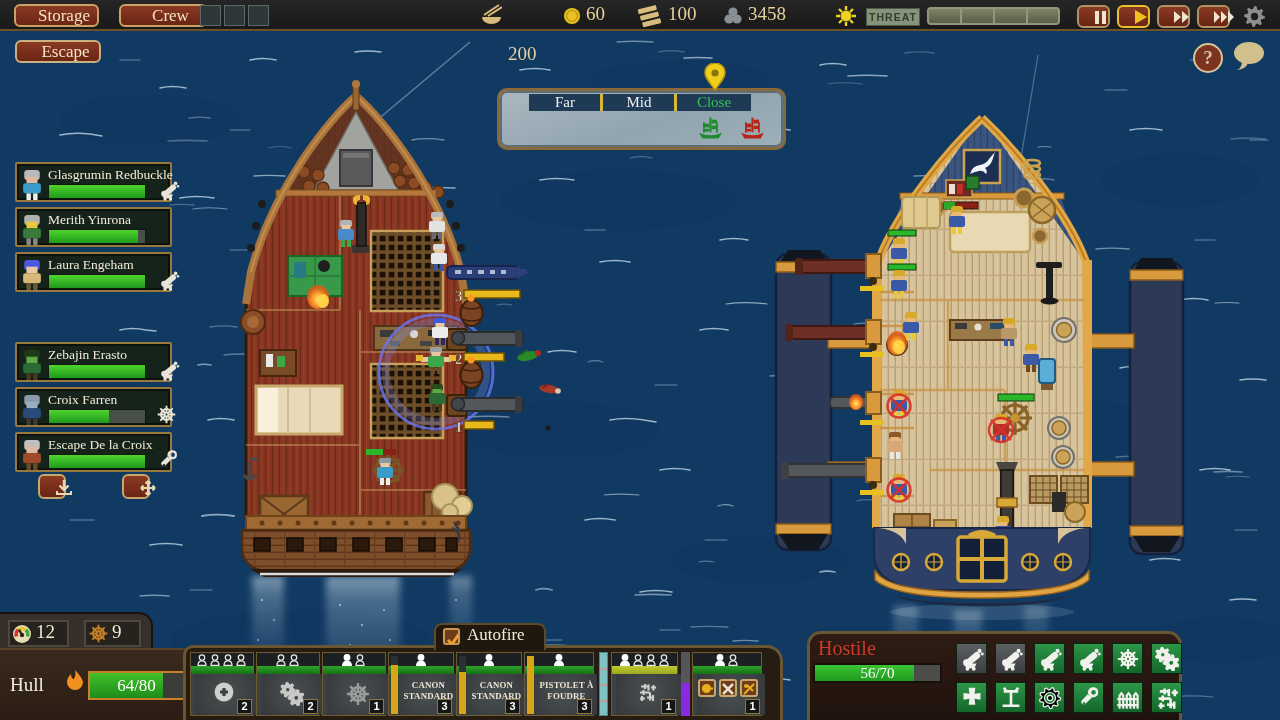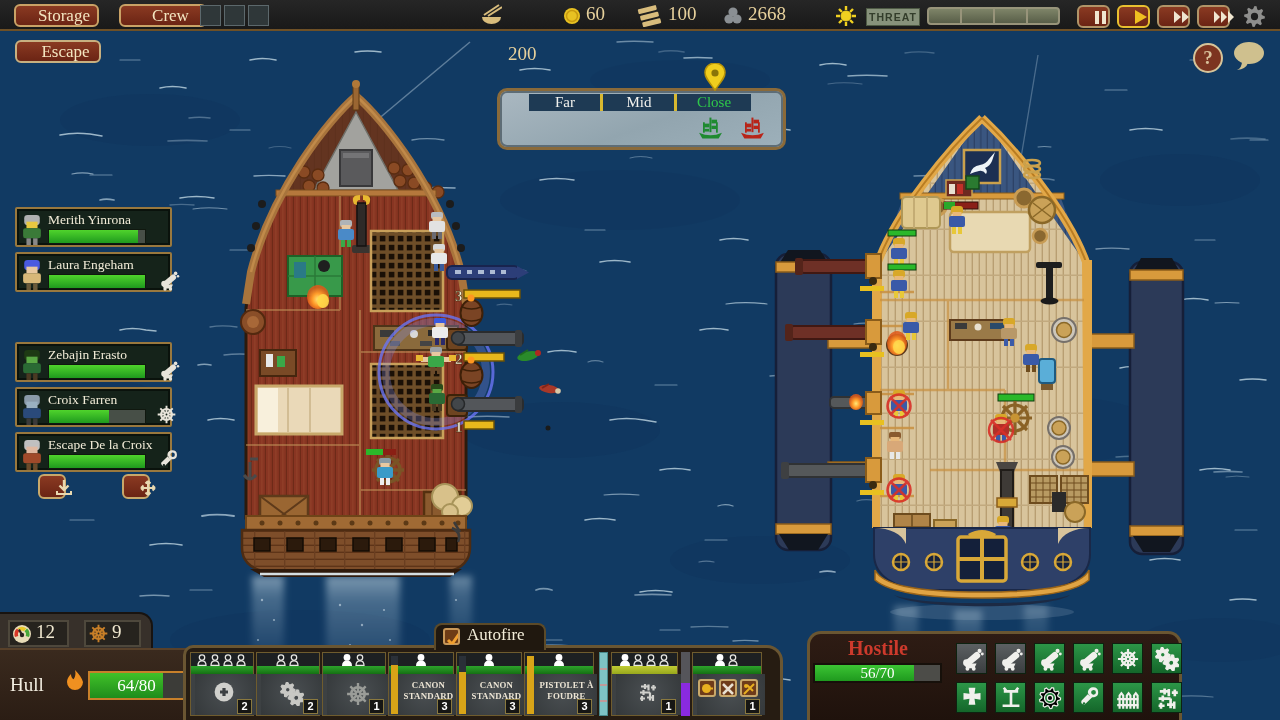--- a/index.html
+++ b/index.html
@@ -939,21 +939,21 @@
 <div class="res" style="left:586px;top:3px;">60</div>
 
 <svg class="abs" style="left:637px;top:5px" width="26" height="22" viewBox="0 0 22 20">
       <use href="#plankicon" fill="#d8bc7c"></use>
     </svg>
 <div class="res" style="left:668px;top:3px;">100</div>
 
 <svg class="abs" style="left:724px;top:6px" width="19" height="19">
       <use href="#ballsicon" fill="#8a8f93"></use>
     </svg>
-<div class="res" style="left:748px;top:3px;">2668</div>
+<div class="res" style="left:748px;top:3px;">3458</div>
 
 <svg class="abs" style="left:836px;top:6px" width="20" height="20">
       <use href="#sunicon" fill="#f0d020" stroke="#f0d020"></use>
     </svg>
 
 <div class="abs" style="left:866px;top:8px;width:52px;height:16px;background:#87927b;border:1px solid #4e5a44;color:#333d2b;font-family:'Liberation Sans',sans-serif;font-weight:bold;font-size:10.5px;letter-spacing:1px;text-align:center;line-height:16px;">THREAT</div>
 
 <div class="abs" style="left:927px;top:7px;width:133px;height:18px;box-sizing:border-box;background:linear-gradient(#7e8468,#585e48);border:2px solid #98947a;border-radius:4px;">
 <div style="position:absolute;left:31px;top:0;width:2px;height:14px;background:#98947a;"></div>
 <div style="position:absolute;left:64px;top:0;width:2px;height:14px;background:#98947a;"></div>
@@ -986,20 +986,36 @@
 
 <div class="btn" style="left:15px;top:40px;width:86px;height:23px;font-size:17px;line-height:20px;border-color:#c8b080;">Escape</div>
 
 <div class="abs" style="left:1193px;top:43px;width:30px;height:30px;border-radius:50%;background:#7c3420;border:2.5px solid #d6c49a;box-sizing:border-box;color:#d8c09a;font-size:19px;font-weight:bold;text-align:center;line-height:25px;">?</div>
 
 <svg class="abs" style="left:1232px;top:41px" width="36" height="30">
       <ellipse cx="17" cy="12" rx="15" ry="11" fill="#cfc08e"></ellipse>
       <path d="M10,20 q0,7 -5,9 q9,-1 11,-7 Z" fill="#cfc08e"></path>
     </svg>
 
+<div class="crewpanel" style="top:162px;">
+<svg class="abs" style="left:4px;top:6px" width="22" height="30" viewBox="0 0 18 27">
+        <rect x="2" y="0" width="14" height="9" rx="3" fill="#b8b8c0"></rect>
+        <rect x="4" y="6" width="10" height="6" fill="#e0b8a0"></rect>
+        <rect x="1" y="12" width="16" height="9" rx="2" fill="#3a9ac8"></rect>
+        <rect x="4" y="21" width="4" height="6" fill="#ececec"></rect>
+        <rect x="10" y="21" width="4" height="6" fill="#ececec"></rect>
+      </svg>
+<div class="crewname">Glasgrumin Redbuckle</div>
+<div class="hbar" style="width:96px;">
+        <div class="hfill" style="width:100%"></div>
+      </div>
+<svg class="abs" style="left:142px;top:16px" width="21" height="21">
+        <use href="#cannonicon" fill="#e8e4da"></use>
+      </svg>
+</div>
 
 <div class="crewpanel" style="top:207px;">
 <svg class="abs" style="left:4px;top:6px" width="22" height="30" viewBox="0 0 18 27">
         <rect x="2" y="0" width="14" height="9" rx="3" fill="#b0b0b0"></rect>
         <rect x="4" y="6" width="10" height="6" fill="#e8c840"></rect>
         <rect x="1" y="12" width="16" height="9" rx="2" fill="#3a7a38"></rect>
         <rect x="4" y="21" width="4" height="6" fill="#888"></rect>
         <rect x="10" y="21" width="4" height="6" fill="#888"></rect>
       </svg>
 <div class="crewname">Merith Yinrona</div>
@@ -1269,21 +1285,21 @@
         </svg></div>
 <div class="abs" style="left:47px;top:26px;width:18px;height:18px;background:#6e3c1a;border:2px solid #c8a86a;border-radius:3px;box-sizing:border-box;"><svg width="12" height="12" style="margin:0.5px">
           <path d="M1,11 L11,1 M4,2 l6,6" stroke="#e8b020" stroke-width="2"></path>
           <circle cx="3" cy="3" r="2" fill="#e8b020"></circle>
         </svg></div>
 <div class="badge">1</div>
 </div>
 
 <div class="abs" style="left:807px;top:631px;width:375px;height:89px;background:linear-gradient(#2e1c14,#1f120c);border:3px solid #6a5632;border-bottom:none;border-radius:14px 14px 0 0;box-sizing:border-box;"></div>
 
-<div class="abs" style="left:818px;top:637px;width:120px;text-align:center;color:#cc3a2c;font-size:20px;font-weight:bold;">Hostile</div>
+<div class="abs" style="left:818px;top:637px;width:120px;text-align:left;color:#cc3a2c;font-size:20px;font-weight:normal;">Hostile</div>
 
 <div class="abs" style="left:813px;top:663px;width:129px;height:20px;box-sizing:border-box;background:#4c4c48;border:2px solid #16100a;">
 <div style="position:absolute;left:0;top:0;width:79%;height:100%;background:linear-gradient(#3cc434,#1f9a1e);"></div>
 <div style="position:absolute;left:0;top:0;width:100%;text-align:center;color:#fff;font-size:15px;line-height:16px;">56/70</div>
 </div>
 
 <div class="gbtn" style="left:956px;top:643px;background:linear-gradient(#5c6062,#3a3e40);">
       <svg width="24" height="24" viewBox="0 0 20 21">
         <use href="#cannonicon" fill="#f0f0ec"></use>
       </svg>

